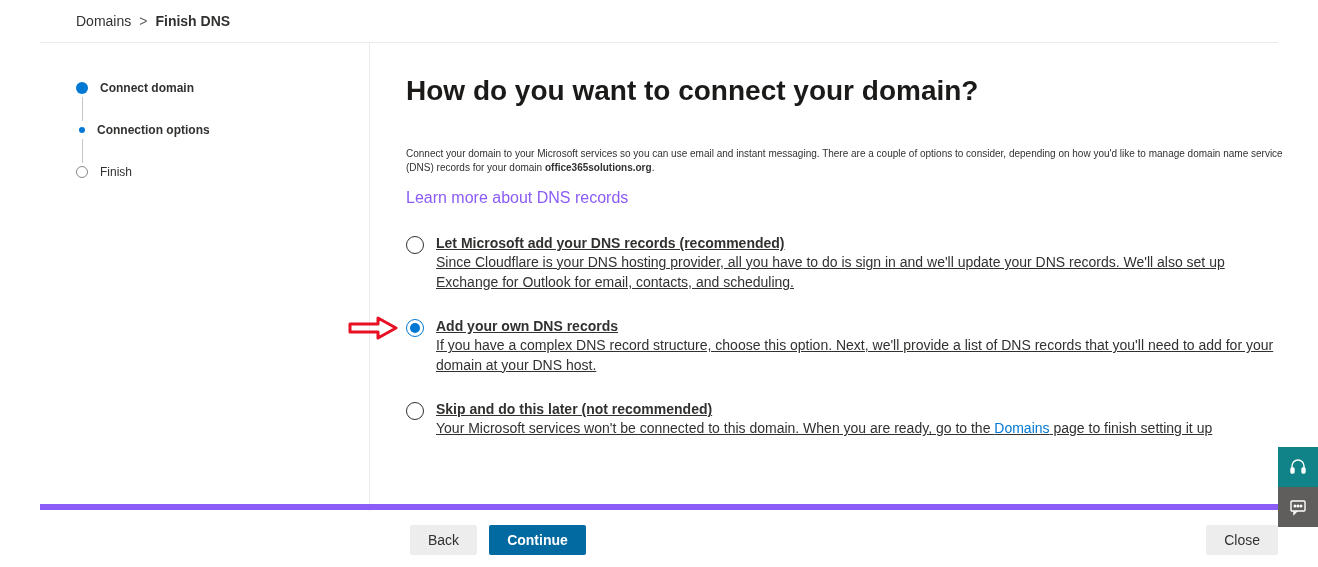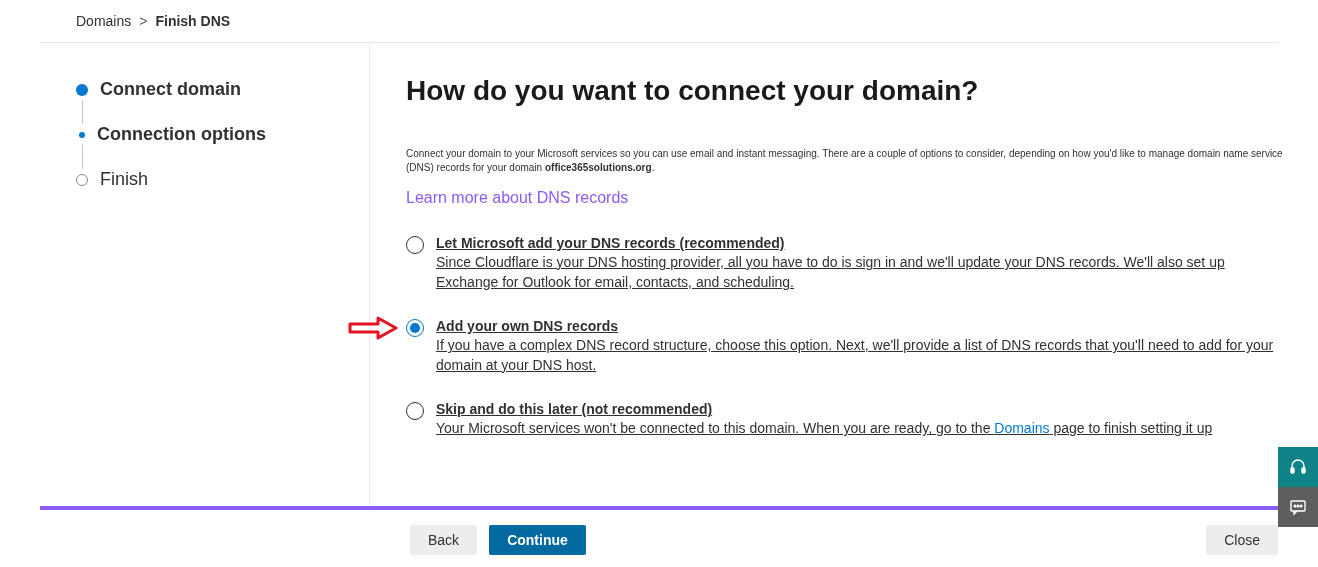--- a/index.html
+++ b/index.html
@@ -79,21 +79,21 @@
       width: 6px;
       height: 6px;
       background: #0078d4;
       margin-left: 3px;
     }
     .step-dot.empty {
       border: 1px solid #8a8886;
       background: #fff;
     }
     .step-label {
-      font-size: 18px;
+      font-size: 12px;
       color: #323130;
     }
     .step-label.bold {
       font-weight: 600;
     }
     .main {
       flex: 1;
       padding: 32px 30px 0 36px;
     }
     h1 {
@@ -167,21 +167,21 @@
     .arrow {
       position: absolute;
       left: -58px;
       top: -2px;
     }
     .footer {
       position: absolute;
       bottom: 0;
       left: 40px;
       right: 40px;
-      border-top: 4px solid #8b5cf6;
+      border-top: 6px solid #8b5cf6;
       padding: 15px 0 12px 370px;
       display: flex;
       align-items: center;
     }
     .btn {
       padding: 7px 18px;
       font-size: 14px;
       border: none;
       cursor: pointer;
       font-family: inherit;

